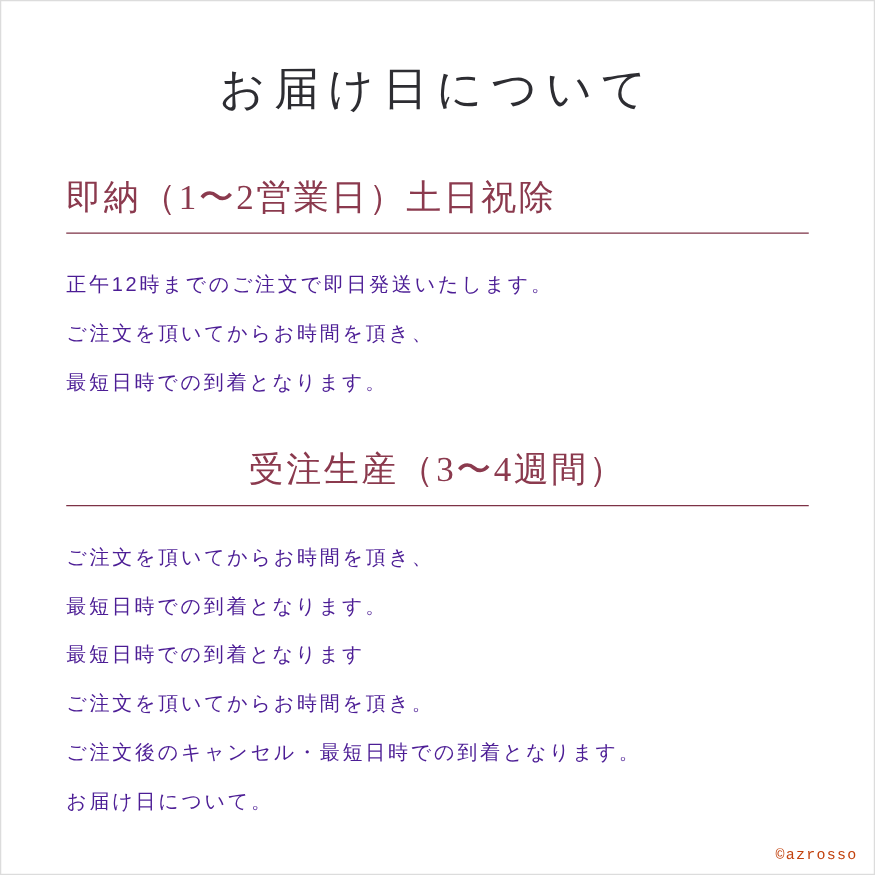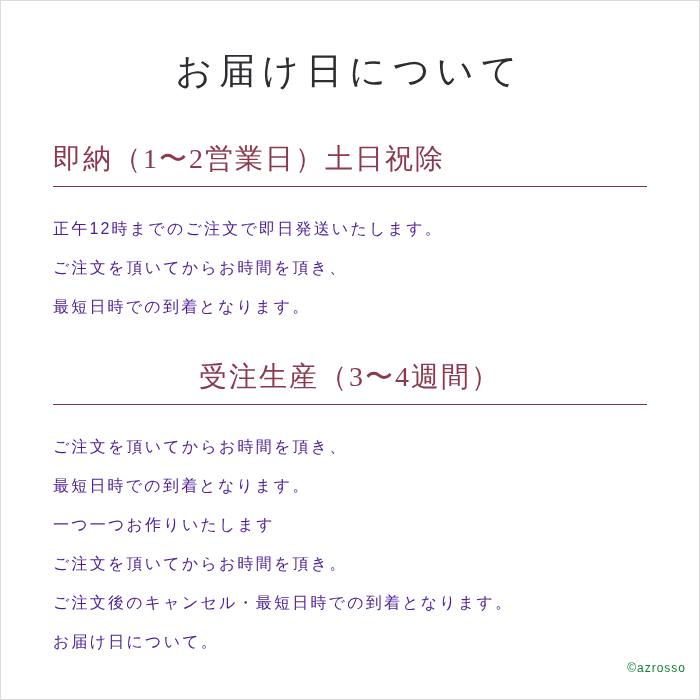--- a/index.html
+++ b/index.html
@@ -51,25 +51,25 @@
     line-height: 39px;
     letter-spacing: 2.2px;
     color: #4c1d95;
   }
   .body-line {
     white-space: nowrap;
   }
   .watermark {
     position: absolute;
     right: 13px;
-    bottom: 24px;
-    font-family: Liberation Sans, sans-serif;
+    bottom: 8px;
+    font-family: Liberation Mono, monospace;
     font-size: 12px;
     letter-spacing: 1px;
-    color: #15803d;
+    color: #c2410c;
   }
 </style>
 </head>
 <body>
 
 <div class="page">
 
   <h1 class="page-title">お届け日について</h1>
 
   <div class="content">
@@ -80,21 +80,21 @@
       <div class="body-line">正午12時までのご注文で即日発送いたします。</div>
       <div class="body-line">ご注文を頂いてからお時間を頂き、</div>
       <div class="body-line">最短日時での到着となります。</div>
     </div>
 
     <h2 class="section-heading second">受注生産（3〜4週間）</h2>
 
     <div class="section-body">
       <div class="body-line">ご注文を頂いてからお時間を頂き、</div>
       <div class="body-line">最短日時での到着となります。</div>
-      <div class="body-line">一つ一つお作りいたします</div>
+      <div class="body-line">最短日時での到着となります</div>
       <div class="body-line">ご注文を頂いてからお時間を頂き。</div>
       <div class="body-line">ご注文後のキャンセル・最短日時での到着となります。</div>
       <div class="body-line">お届け日について。</div>
     </div>
 
   </div>
 
   <div class="watermark">©azrosso</div>
 
 </div>

